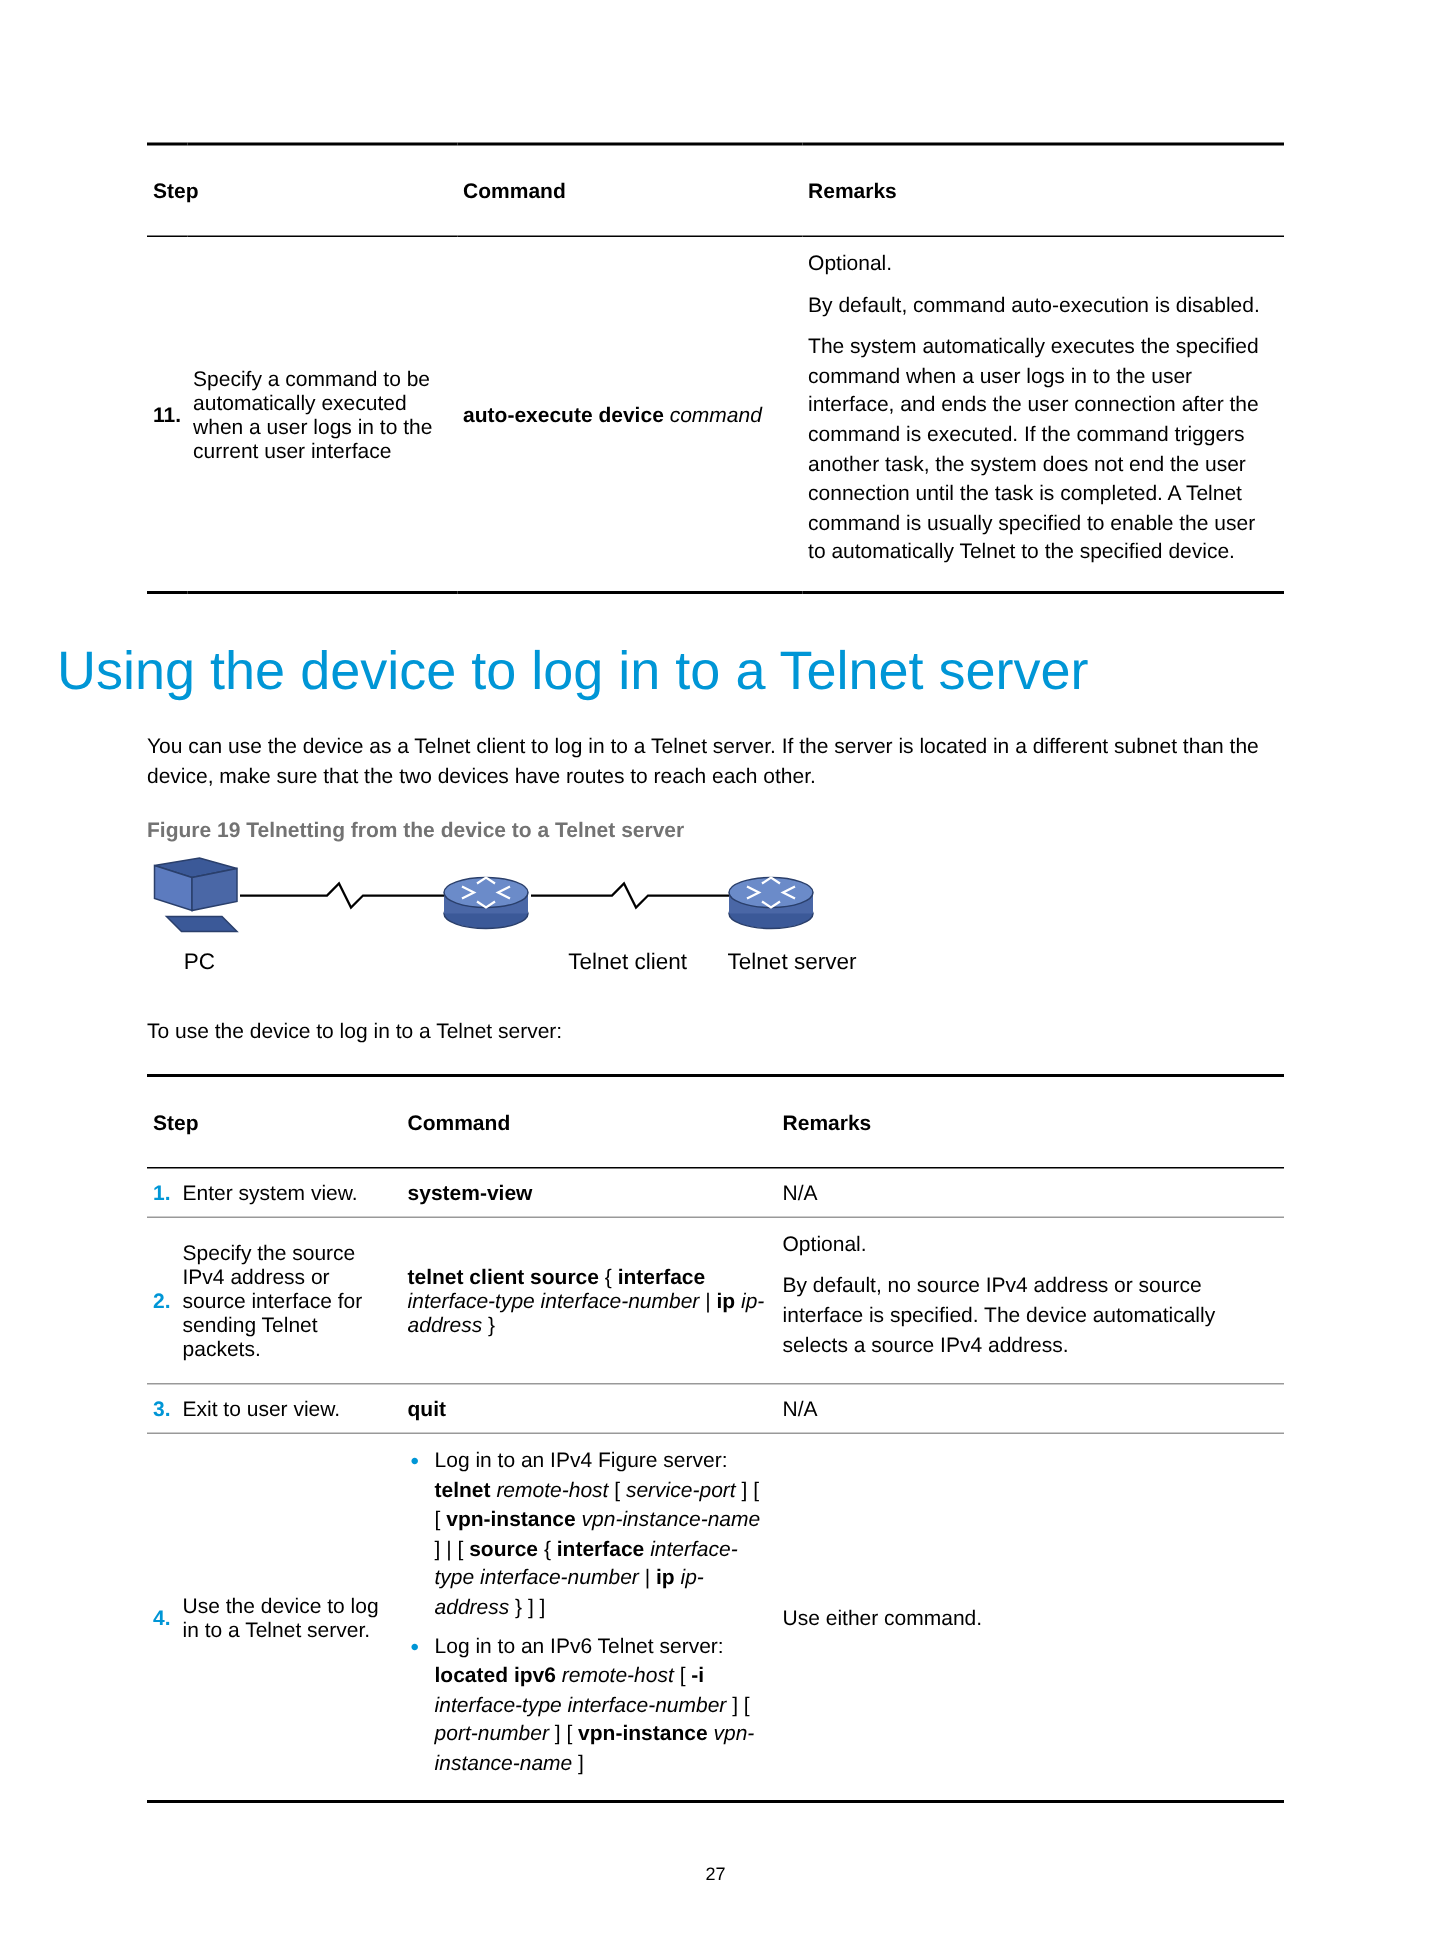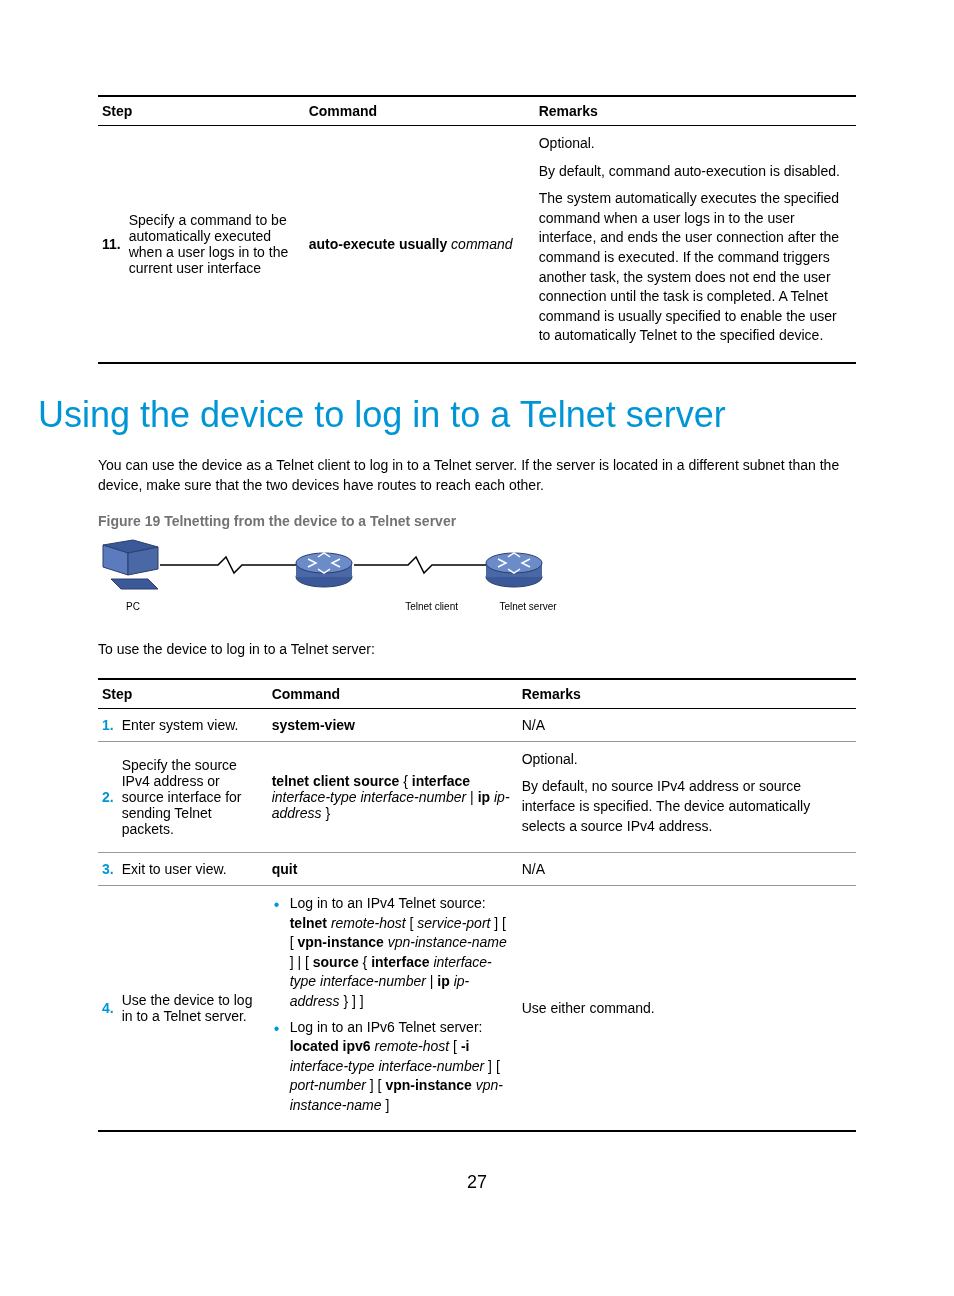--- a/index.html
+++ b/index.html
@@ -18,21 +18,21 @@
   table.cmd-table {
     width: 100%;
     border-collapse: collapse;
     border-top: 2px solid #000;
     border-bottom: 2px solid #000;
     margin-bottom: 30px;
   }
   table.cmd-table th {
     text-align: left;
     font-weight: bold;
-    padding: 6px 4px;
+    padding: 22px 4px;
     border-bottom: 1px solid #000;
     vertical-align: top;
   }
   table.cmd-table td {
     padding: 8px 4px;
     vertical-align: middle;
     border-bottom: none;
   }
   table.cmd-table tr.row-sep td {
     border-top: 1px solid #999;
@@ -64,26 +64,26 @@
     font-weight: bold;
     color: #737373;
     margin-bottom: 8px;
   }
   .figure-diagram {
     margin-bottom: 28px;
   }
   .figure-diagram svg { display: block; }
   .fig-labels {
     display: flex;
-    font-size: 10px;
+    font-size: 15px;
     margin-top: 4px;
   }
   .page-num {
     text-align: center;
-    font-size: 18px;
+    font-size: 12px;
     margin-top: 40px;
   }
   ul.cmd-list {
     list-style: none;
     padding-left: 0;
   }
   ul.cmd-list li {
     position: relative;
     padding-left: 18px;
     margin-bottom: 6px;
@@ -124,21 +124,21 @@
         <th colspan="2">Step</th>
         <th>Command</th>
         <th>Remarks</th>
       </tr>
     </thead>
     <tbody>
       <tr>
         <td class="step-num vmid">11.</td>
         <td class="vmid">Specify a command to be automatically executed when a user logs in to the current user interface</td>
         <td class="vmid">
-          <span class="cmd-bold">auto-execute usually</span>
+          <span class="cmd-bold">auto-execute device</span>
           <span class="cmd-ital">command</span>
         </td>
         <td class="align-top">
           <div class="remarks-block">
             <p>Optional.</p>
             <p>By default, command auto-execution is disabled.</p>
             <p>The system automatically executes the specified command when a user logs in to the user interface, and ends the user connection after the command is executed. If the command triggers another task, the system does not end the user connection until the task is completed. A Telnet command is usually specified to enable the user to automatically Telnet to the specified device.</p>
           </div>
         </td>
       </tr>
@@ -229,21 +229,21 @@
         <td>Exit to user view.</td>
         <td><span class="cmd-bold">quit</span></td>
         <td>N/A</td>
       </tr>
       <tr class="row-sep">
         <td class="step-num blue vmid">4.</td>
         <td class="vmid">Use the device to log in to a Telnet server.</td>
         <td class="align-top">
           <ul class="cmd-list">
             <li>
-              <span>Log in to an IPv4 Telnet source:</span><br>
+              <span>Log in to an IPv4 Figure server:</span><br>
               <span class="cmd-bold">telnet</span><span class="cmd-ital"> remote-host</span><span> [ </span><span class="cmd-ital">service-port</span><span> ] [ [ </span><span class="cmd-bold">vpn-instance</span><span class="cmd-ital"> vpn-instance-name</span><span> ] | [ </span><span class="cmd-bold">source</span><span> { </span><span class="cmd-bold">interface</span><span class="cmd-ital"> interface-type interface-number</span><span> | </span><span class="cmd-bold">ip</span><span class="cmd-ital"> ip-address</span><span> } ] ]</span>
             </li>
             <li>
               <span>Log in to an IPv6 Telnet server:</span><br>
               <span class="cmd-bold">located ipv6</span><span class="cmd-ital"> remote-host</span><span> [ </span><span class="cmd-bold">-i</span><span class="cmd-ital"> interface-type interface-number</span><span> ] [ </span><span class="cmd-ital">port-number</span><span> ] [ </span><span class="cmd-bold">vpn-instance</span><span class="cmd-ital"> vpn-instance-name</span><span> ]</span>
             </li>
           </ul>
         </td>
         <td class="vmid">Use either command.</td>
       </tr>

